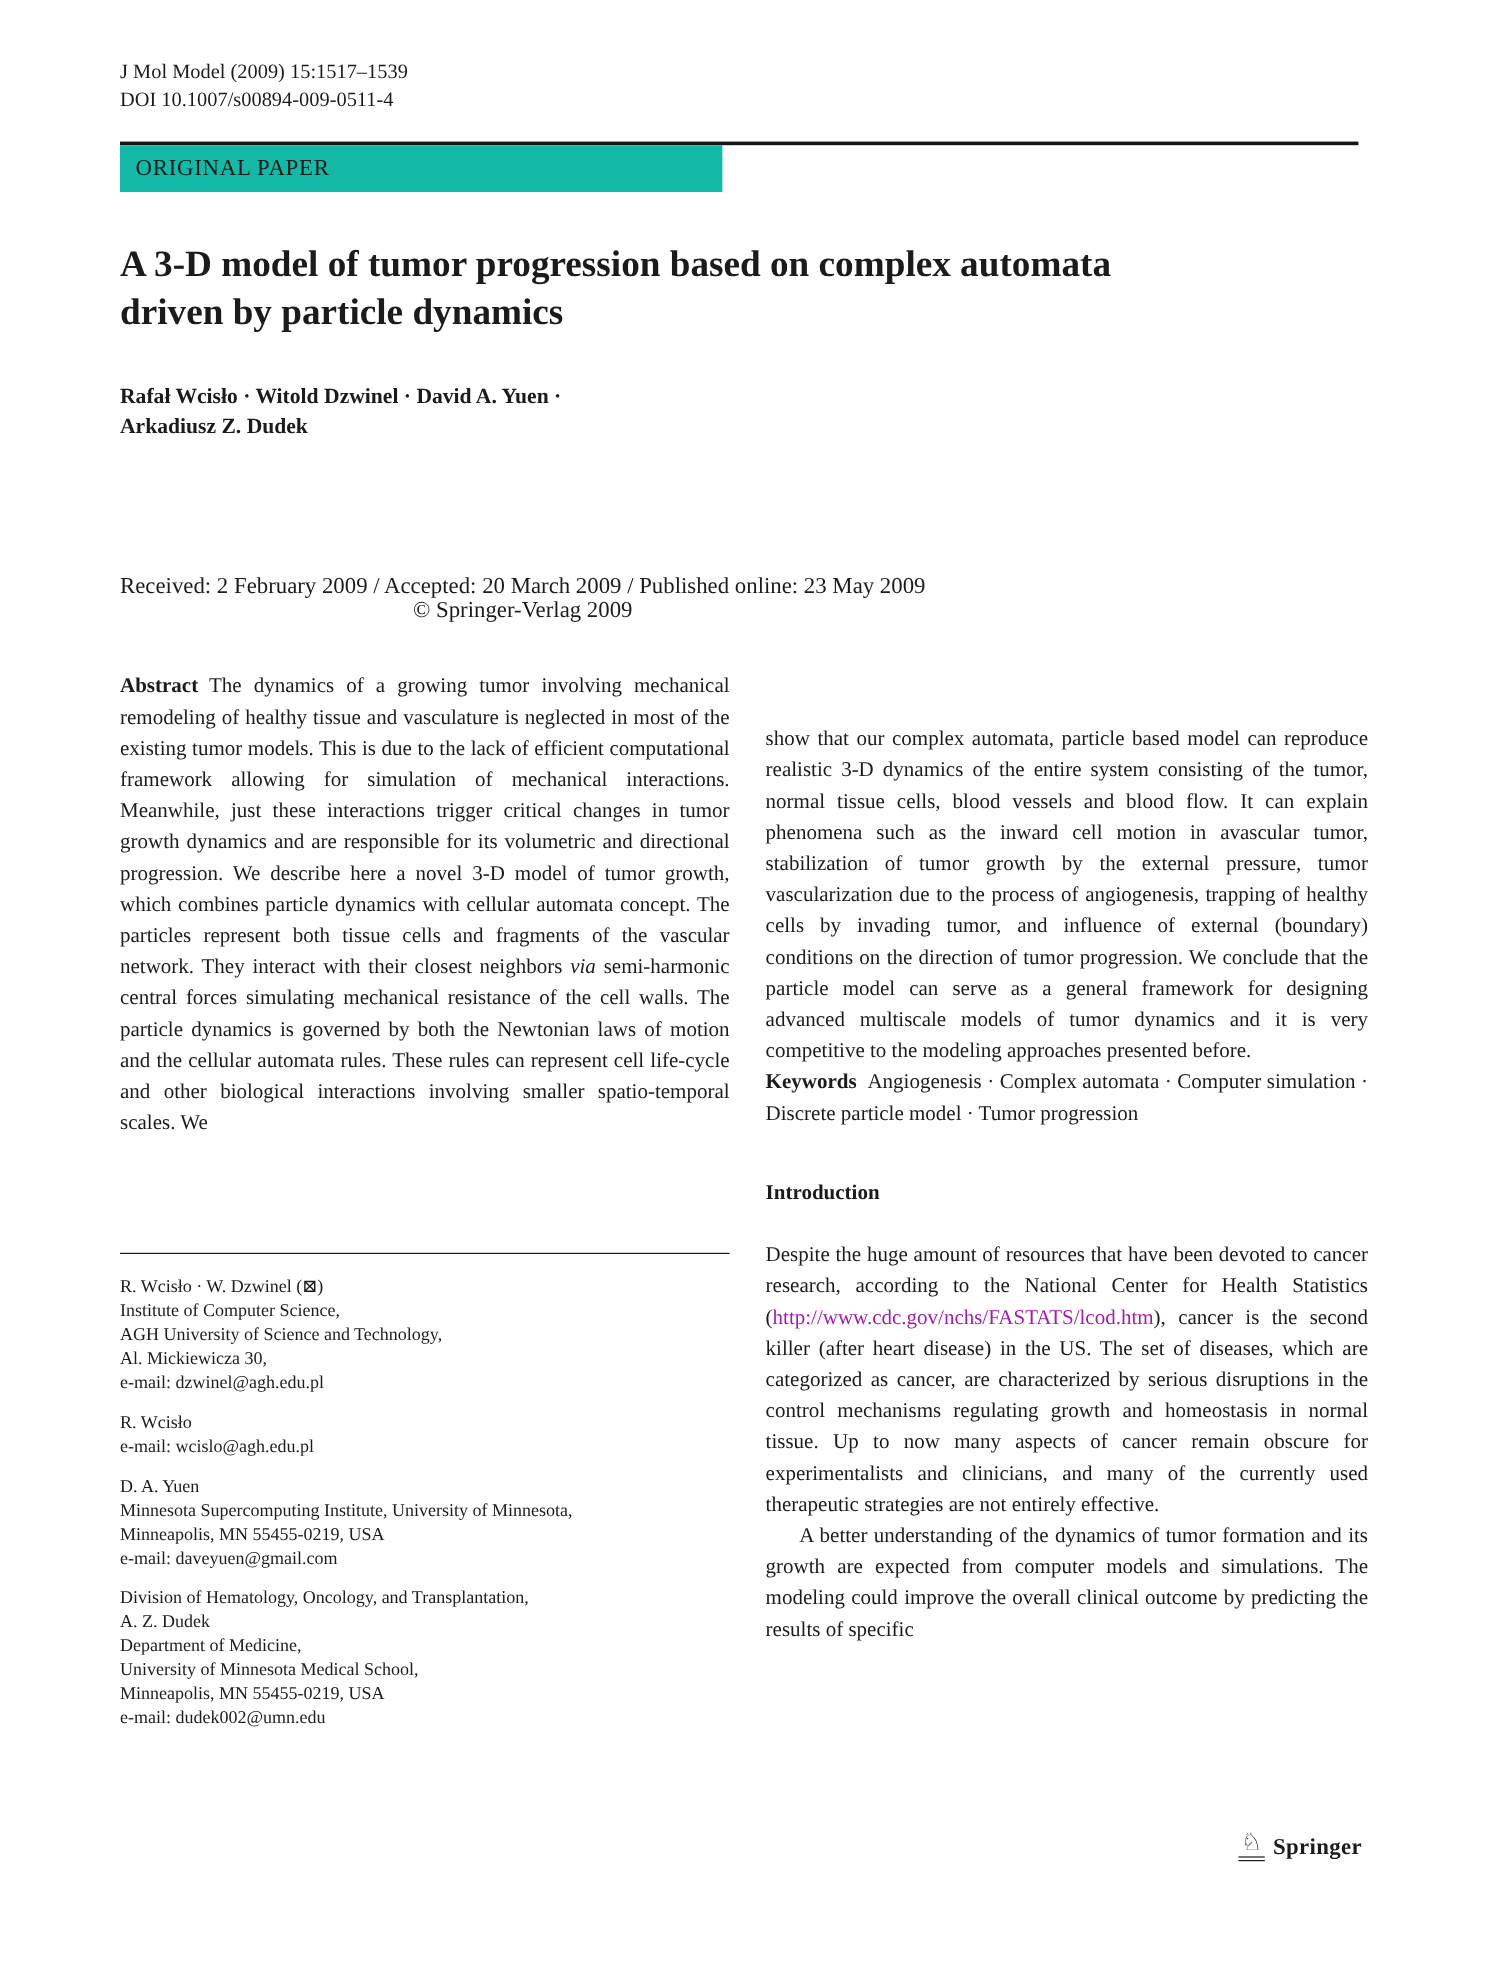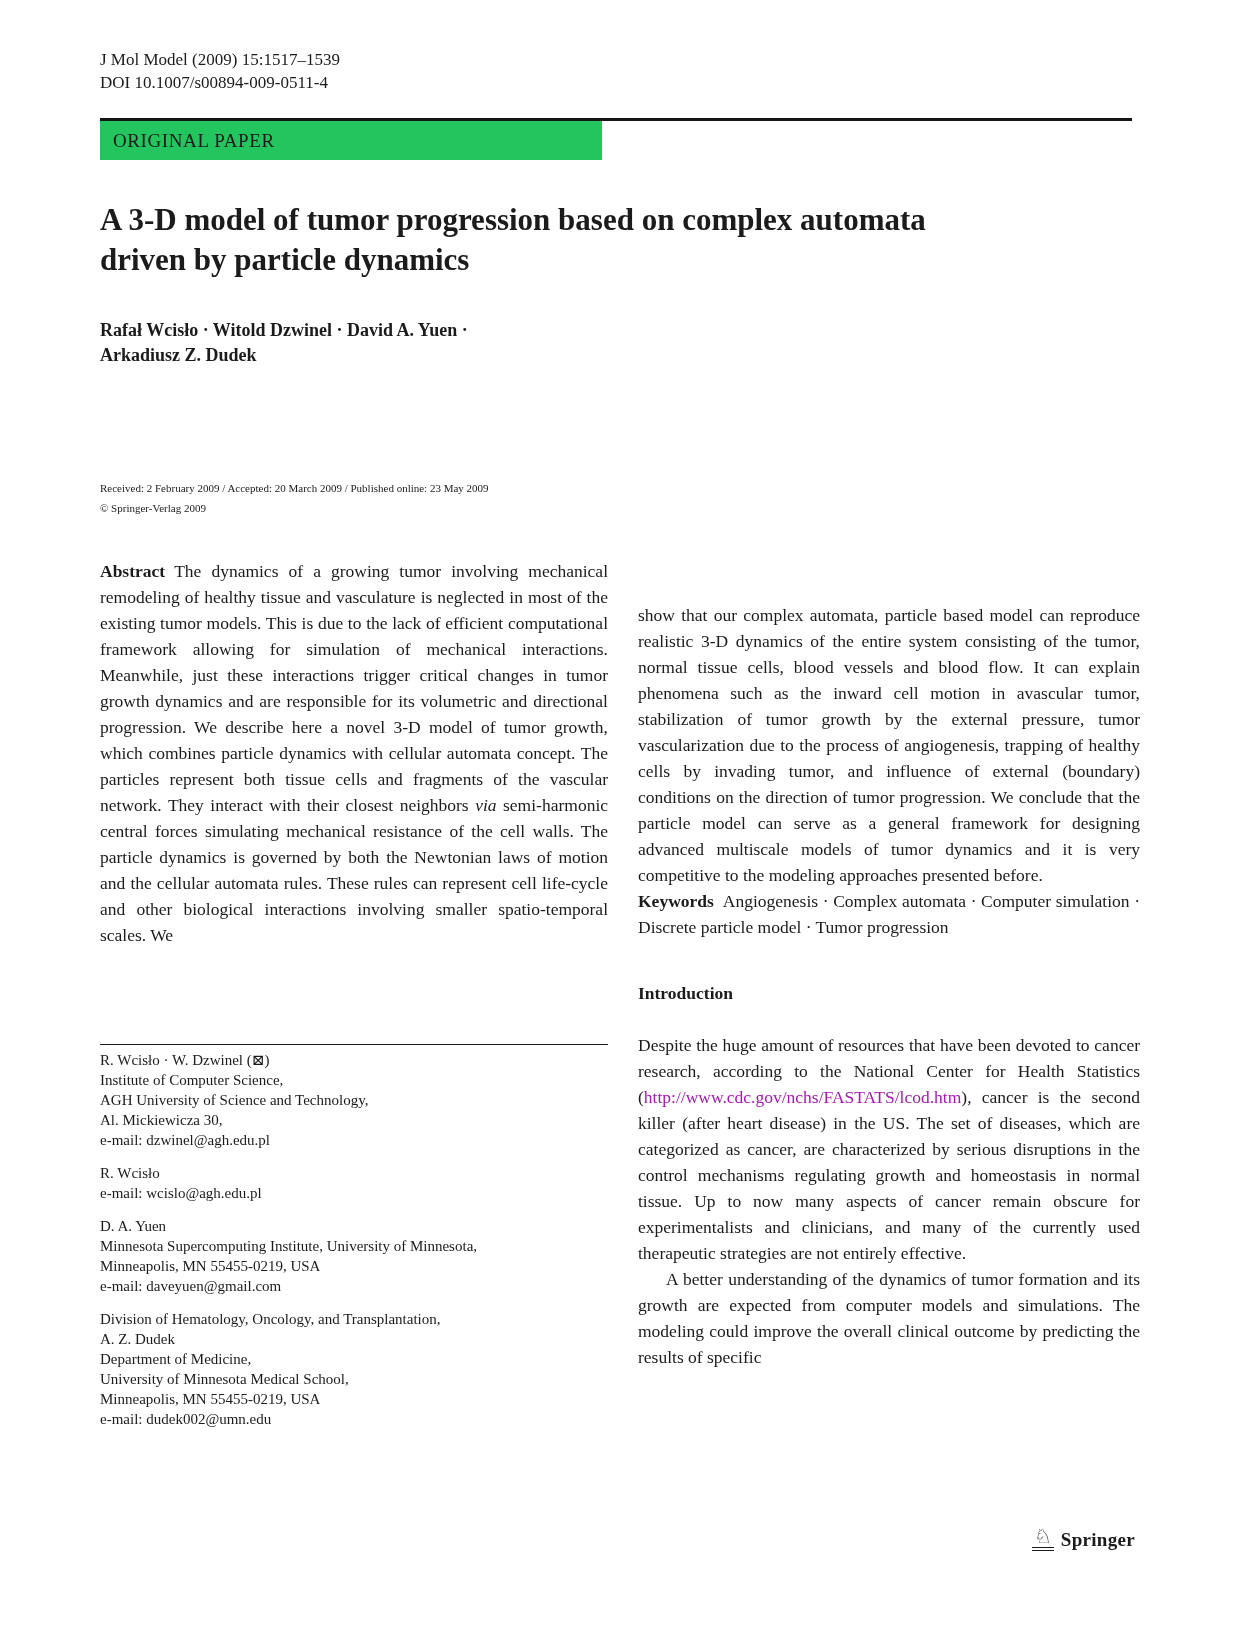--- a/index.html
+++ b/index.html
@@ -9,46 +9,46 @@
     height: 1648px;
     background: #ffffff;
     font-family: "Liberation Serif", "DejaVu Serif", serif;
     color: #1b1b1b;
     overflow: hidden;
   }
   .journal-header { position:absolute; left:100px; top:48px; font-size:17px; line-height:23px; }
   .top-rule { position:absolute; left:100px; top:118px; width:1032px; height:3px; background:#151515; }
   .paper-type-badge {
     position:absolute; left:100px; top:121px; width:502px; height:39px;
-    background:#22c55e; font-size:19px; line-height:39px;
+    background:#14b8a6; font-size:19px; line-height:39px;
     padding-left:13px; box-sizing:border-box; letter-spacing:0.6px;
   }
   .paper-title {
     position:absolute; left:100px; top:200px; width:850px;
     font-size:31px; font-weight:bold; line-height:40px; margin:0;
   }
   .authors {
     position:absolute; left:100px; top:318px;
     font-size:18px; font-weight:bold; line-height:25px;
   }
-  .dates-block { position:absolute; left:100px; top:479px; font-size:11px; line-height:19.5px; }
+  .dates-block { position:absolute; left:100px; top:479px; font-size:19px; line-height:19.5px;text-align:center; }
   .col { position:absolute; top:558px; font-size:17.5px; line-height:26px; text-align:justify; }
   .col.left  { left:100px; width:508px; }
   .col.right { left:638px; width:502px;margin-top:44px; }
   .col p { margin:0; }
   .abstract-label, .keywords-label { font-weight:bold; margin-right:9px; }
   .via { font-style:italic; }
   .keywords-block { margin-top:16px; }
   .intro-heading { font-size:17.5px; font-weight:bold; margin:40px 0 0 0; text-align:left; }
   .intro-p1 { margin-top:26px !important; }
   .intro-p2 { text-indent:1.6em; }
   a.doc-link, .doc-link { color:#a21caf; text-decoration:none; cursor:pointer; }
   .footnote {
     position:absolute; left:100px; top:1044px; width:508px;
-    border-top:1.5px solid #1b1b1b; padding-top:5px;
+    border-top:1.5px solid #1b1b1b; padding-top:18px;
     font-size:15px; line-height:20px;
   }
   .fn-group { margin-bottom:13px; }
   .envelope-icon { font-size:15px; }
   .springer-logo {
     position:absolute; top:1526px; right:106px;
     font-size:19px; display:flex; align-items:flex-end; gap:7px;
   }
   .knight-mark {
     display:inline-block; font-size:20px; line-height:20px;

